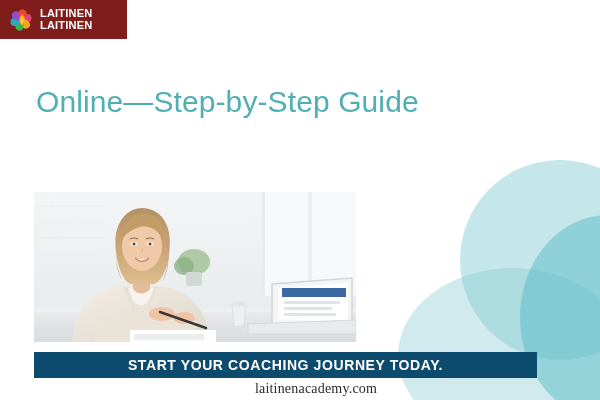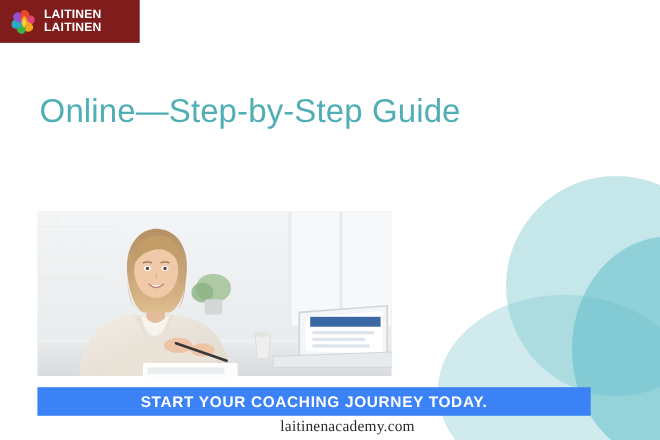--- a/index.html
+++ b/index.html
@@ -105,21 +105,21 @@
     overflow: hidden;
     background: #eef0f1;
   }
   .photo svg { display: block; width: 100%; height: 100%; }
 
   
   .cta-banner {
     position: absolute;
     left: 34px; top: 352px;
     width: 503px; height: 26px;
-    background: #3b82f6;
+    background: #0c4a6e;
     display: flex;
     align-items: center;
     justify-content: center;
   }
   .cta-banner .cta-text {
     color: #ffffff;
     font-size: 14px;
     font-weight: 700;
     letter-spacing: 0.6px;
     white-space: nowrap;

